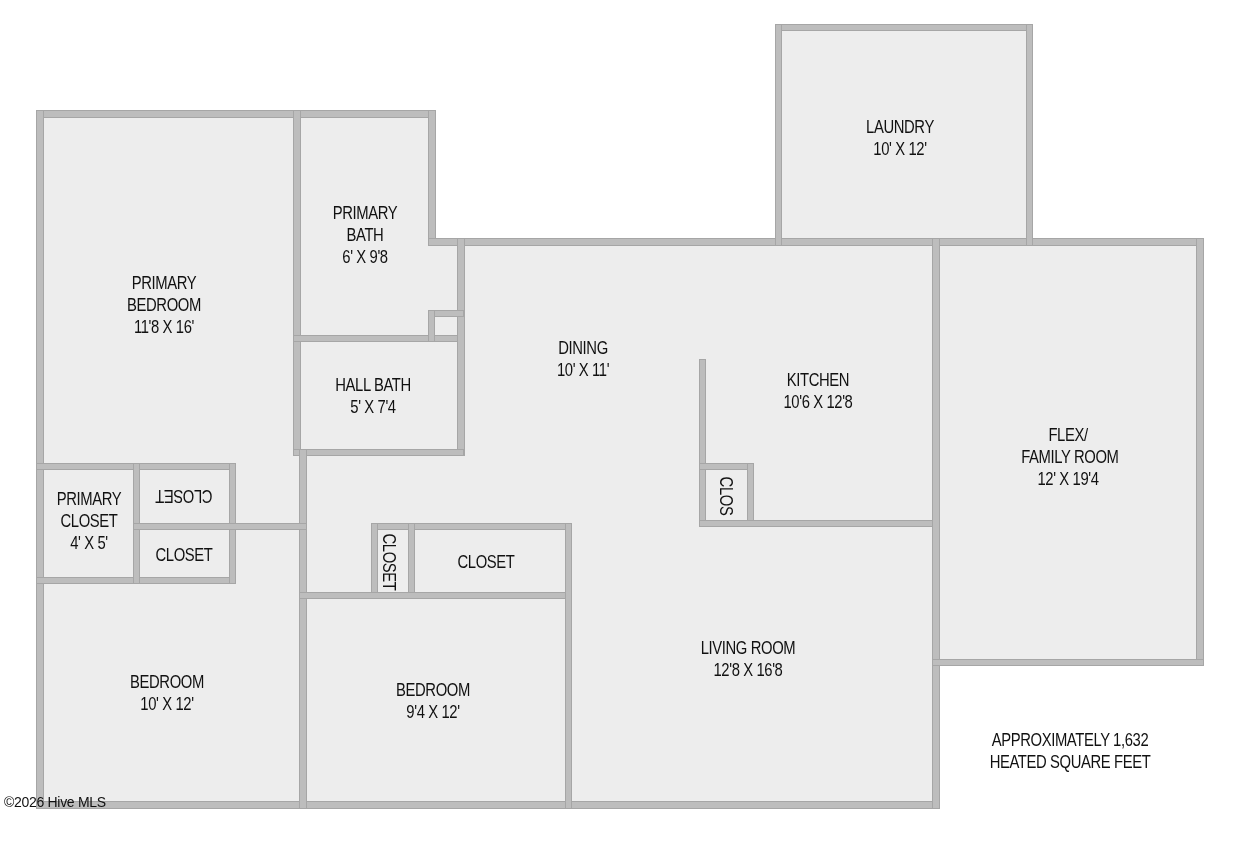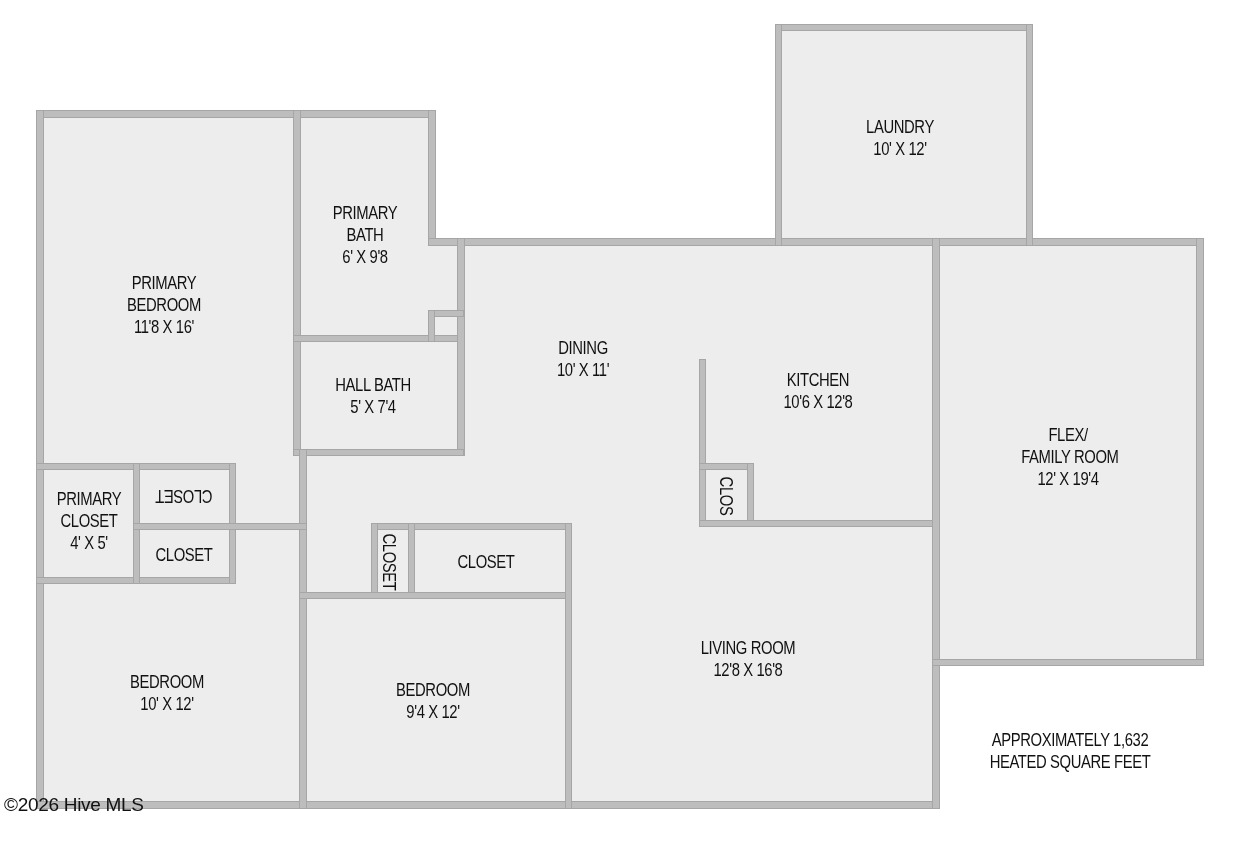--- a/index.html
+++ b/index.html
@@ -15,21 +15,21 @@
       position: absolute; color: #111; text-align: center;
       font-family: "Liberation Sans Narrow", "Liberation Sans", sans-serif;
       font-size: 19px; line-height: 22px; letter-spacing: -0.5px;
       transform: scaleX(0.78); transform-origin: center center;
       white-space: nowrap;
     }
     .label span { display: block; }
     .rot180 { transform: scaleX(0.78) rotate(180deg); }
     .rot90 { transform: rotate(90deg) scaleX(0.78); }
     .copyright {
-      position: absolute; left: 4px; top: 794px; font-size: 19px; color: #111;
+      position: absolute; left: 4px; top: 794px; font-size: 14px; color: #111;
       font-family: "Liberation Sans", sans-serif; letter-spacing: -0.3px;
     }
   </style>
 </head>
 <body>
 
 <div class="plan">
 
   <div class="floor" style="left:36px;top:110px;width:400px;height:699px;"></div>
   <div class="floor" style="left:428px;top:238px;width:512px;height:571px;"></div>

